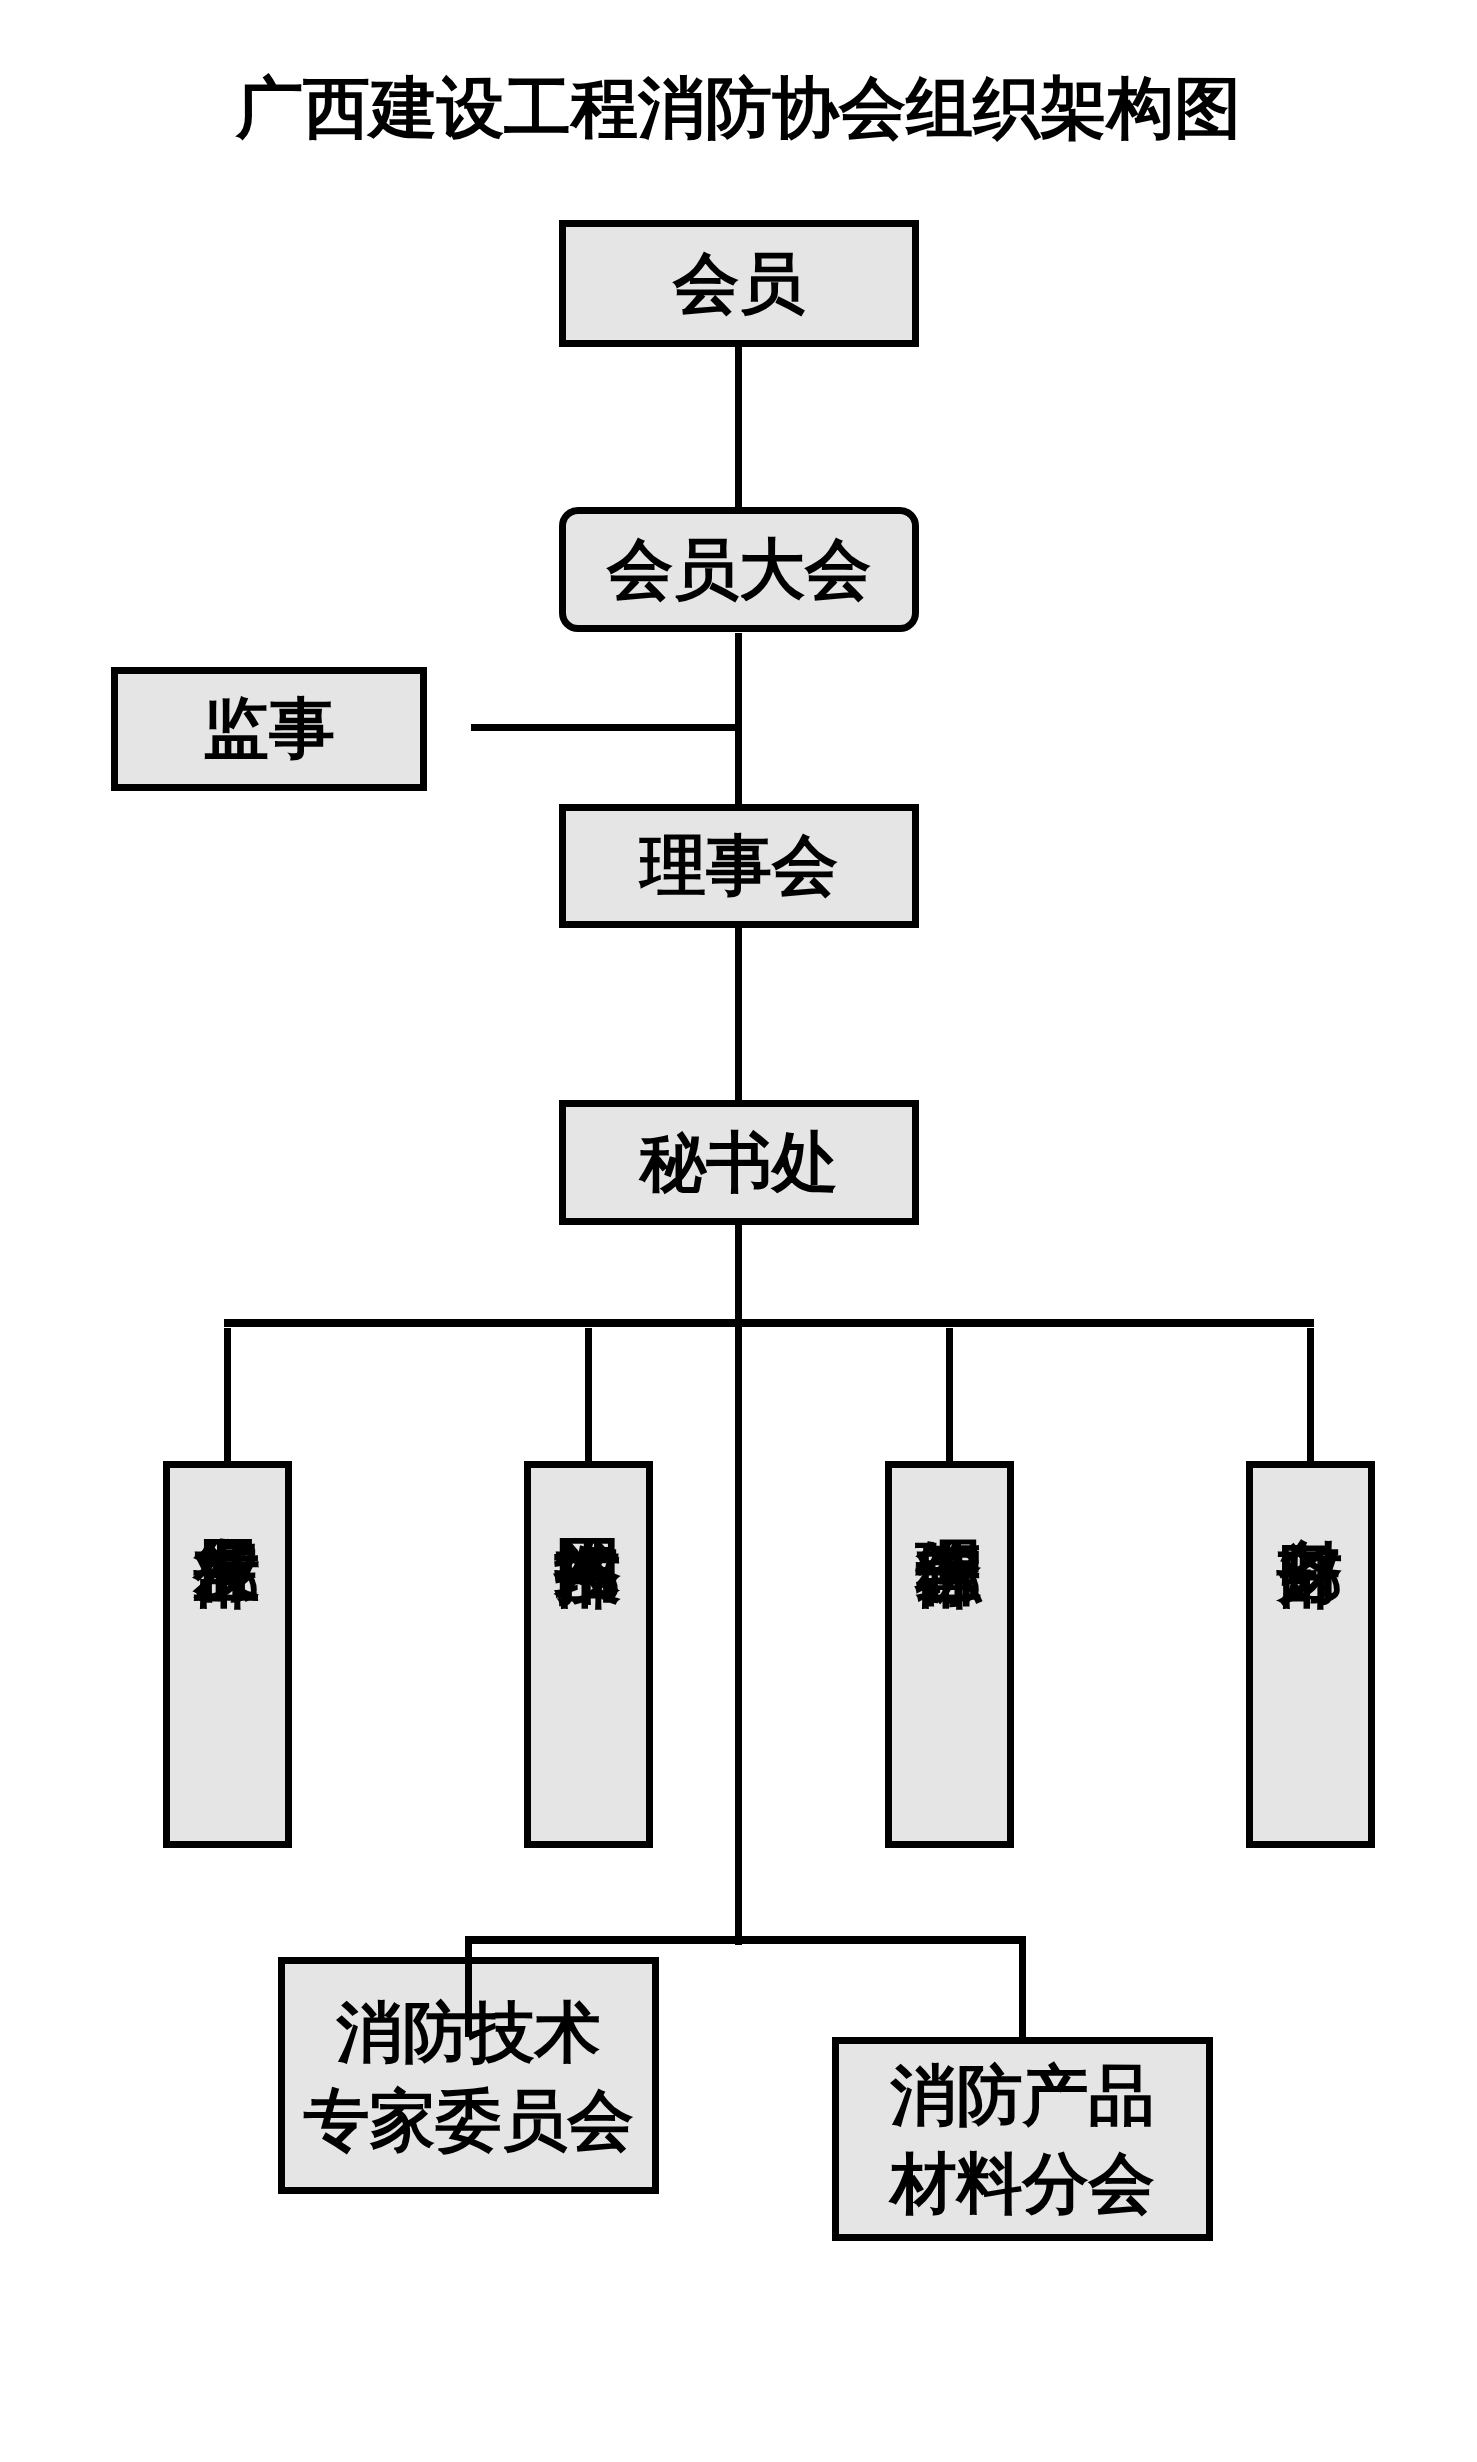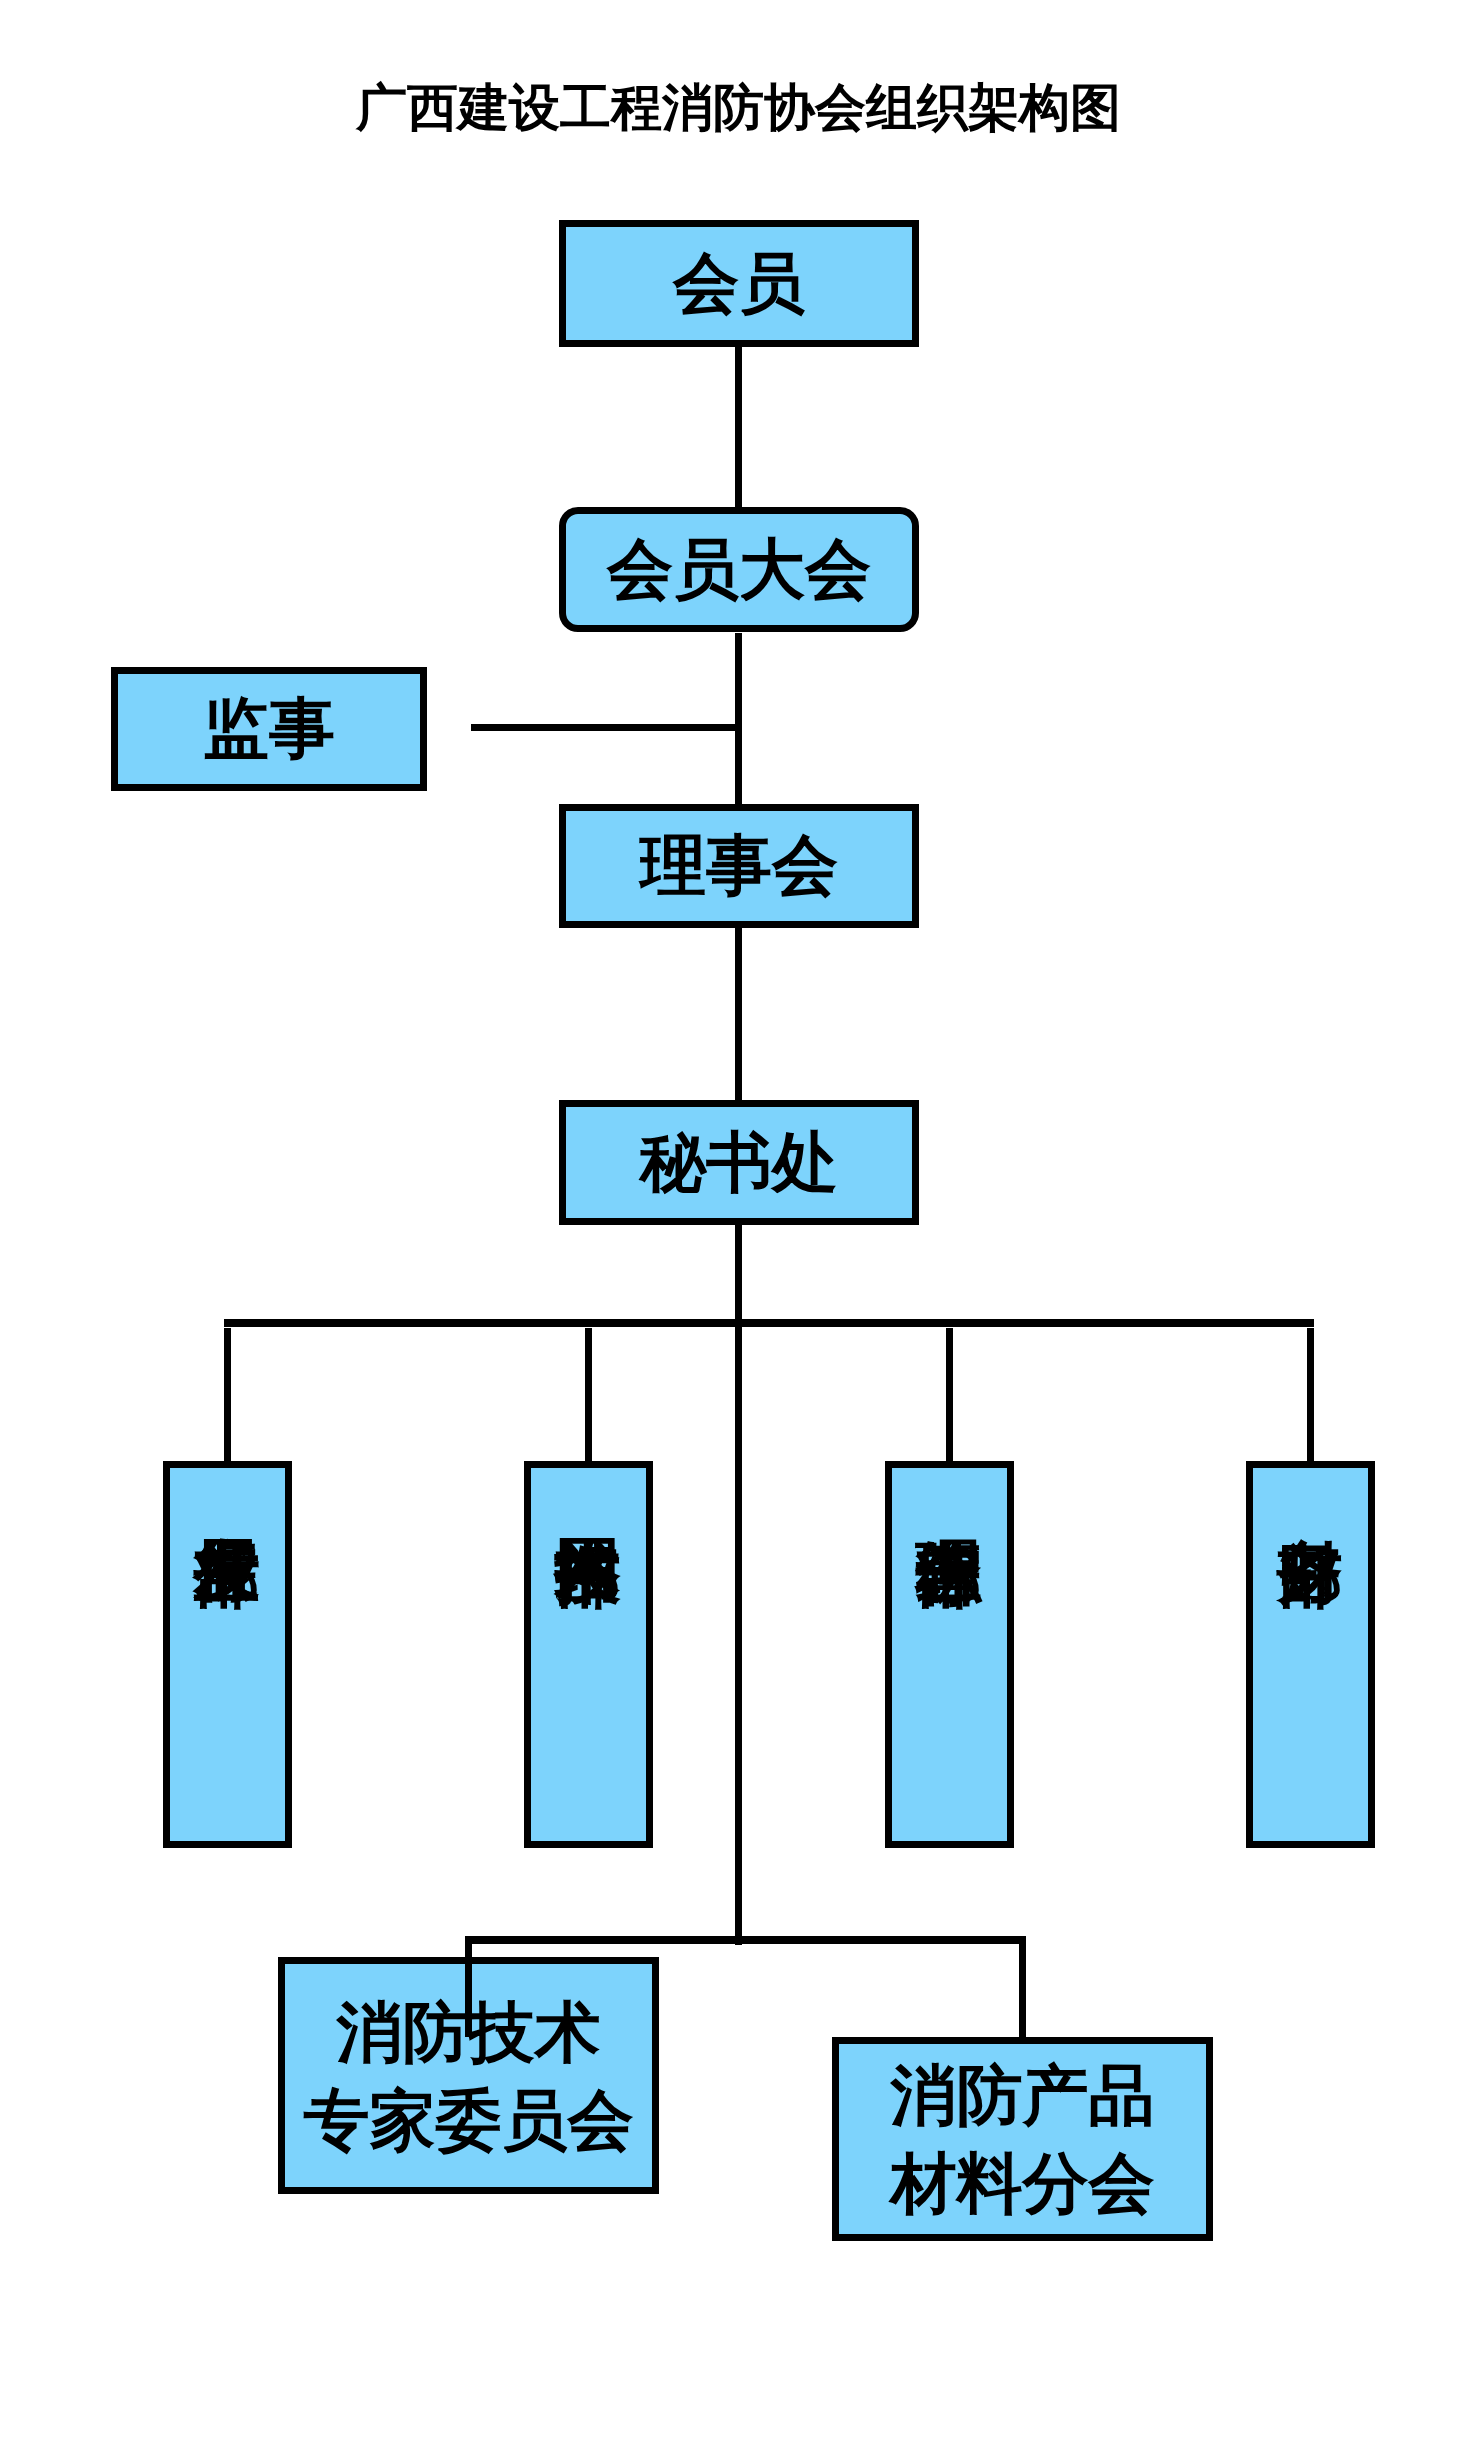--- a/index.html
+++ b/index.html
@@ -14,31 +14,31 @@
     background: #ffffff;
     font-family: "Liberation Sans", sans-serif;
     color: #000000;
   }
   .title {
     position: absolute;
     left: 0;
     right: 0;
     top: 74px;
     text-align: center;
-    font-size: 51px;
+    font-size: 67px;
     line-height: 67px;
     font-weight: bold;
     letter-spacing: 0;
     color: #000000;
   }
   .box {
     position: absolute;
     box-sizing: border-box;
     border: 7.7px solid #000000;
-    background: #7dd3fc;
+    background: #e5e5e5;
     display: flex;
     align-items: center;
     justify-content: center;
     font-size: 66px;
     font-weight: bold;
     color: #000000;
   }
   .vbox {
     align-items: flex-start;
     padding-top: 18px;

